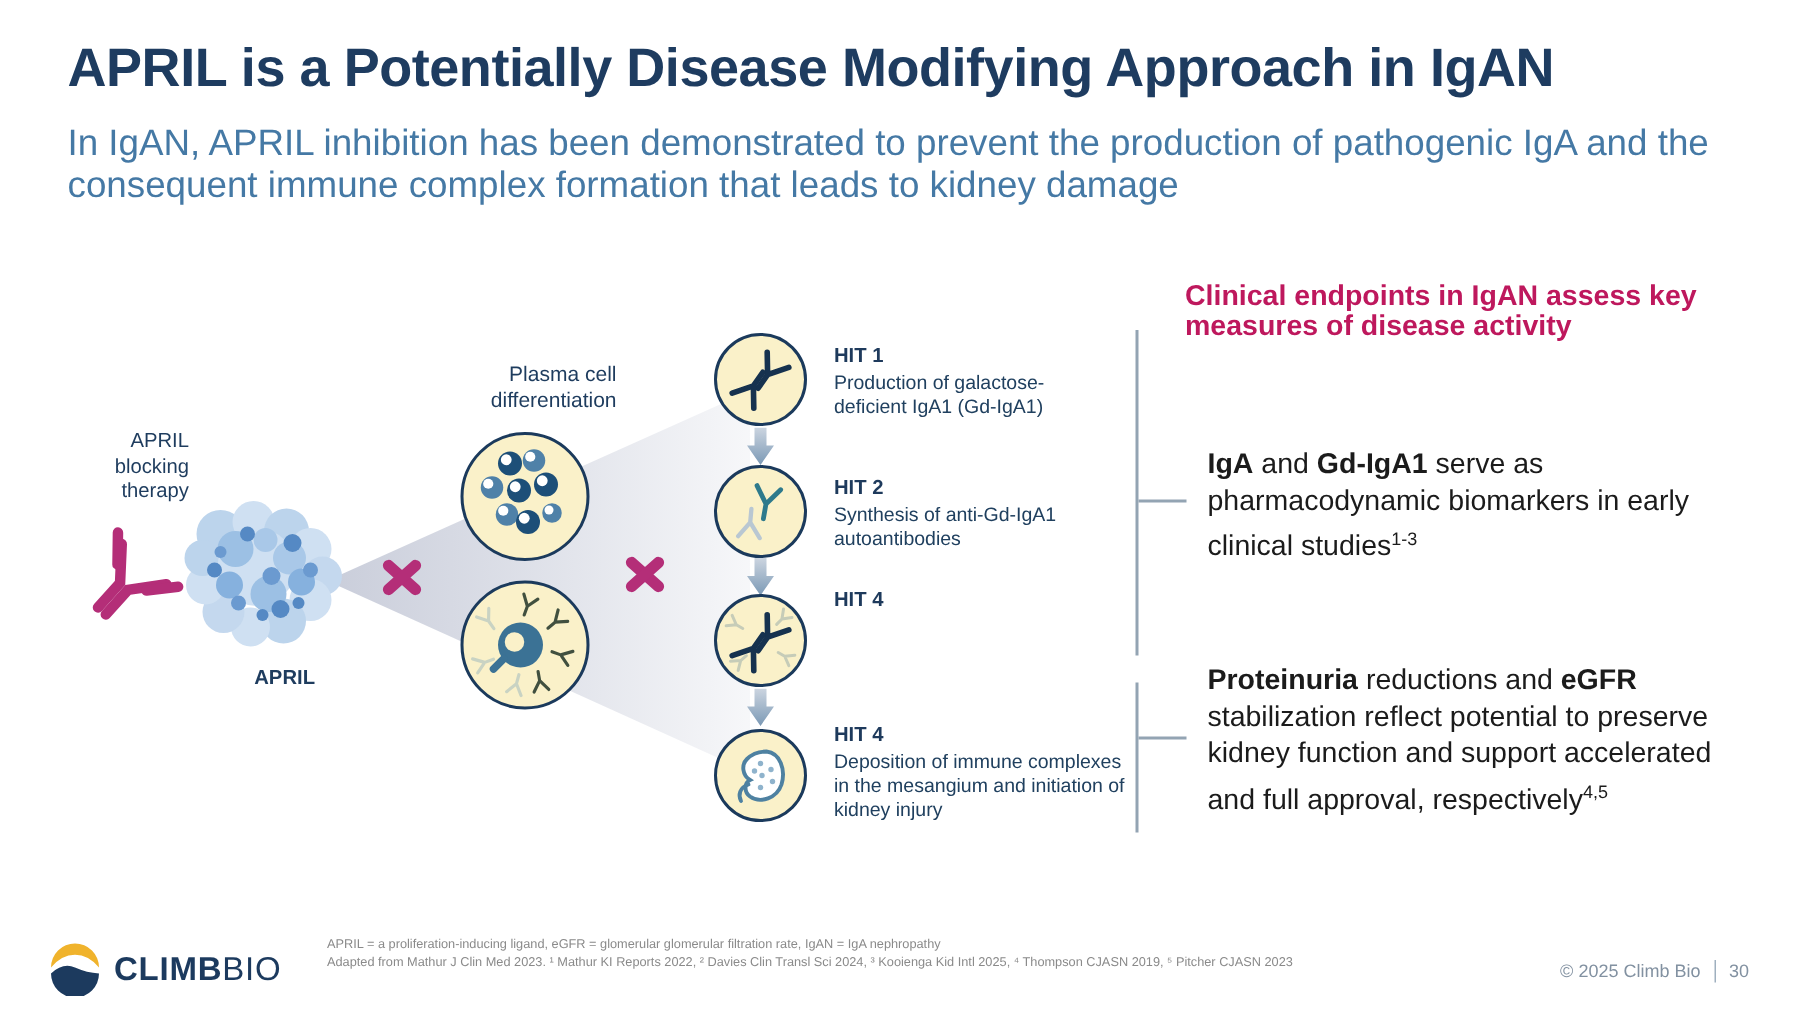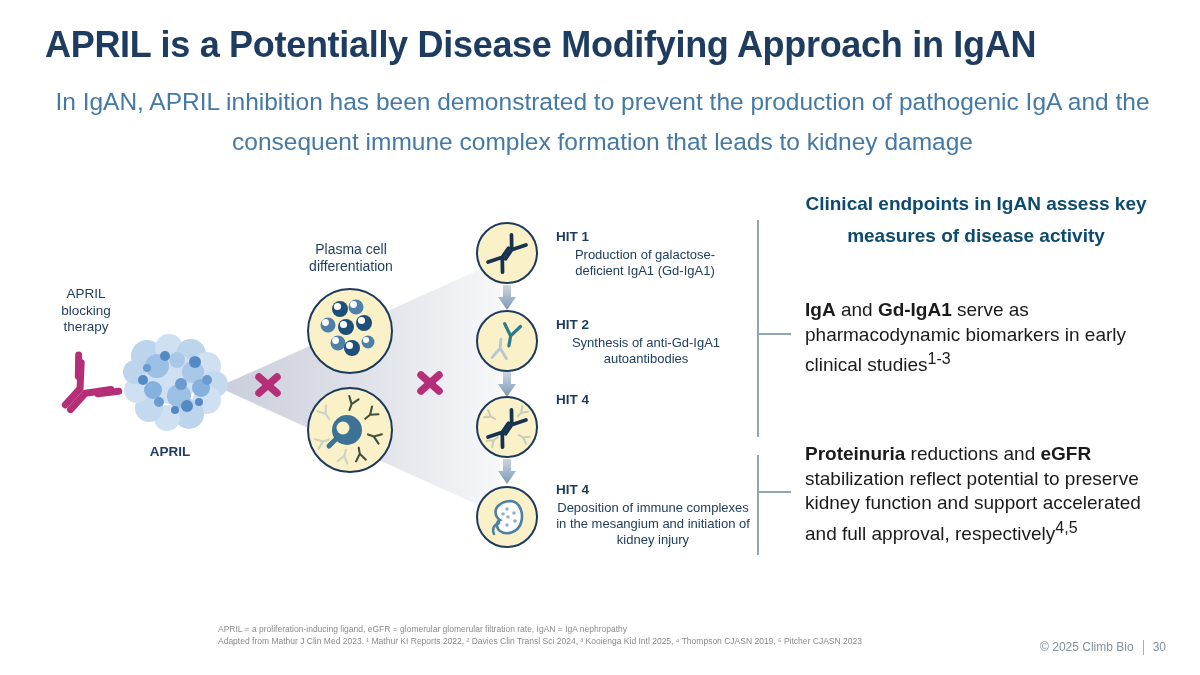--- a/index.html
+++ b/index.html
@@ -3,64 +3,64 @@
 <meta charset="utf-8">
 <style>
   html,body{margin:0;padding:0;background:#fff;}
   .slide{position:relative;width:1200px;height:675px;background:#ffffff;
          font-family:"Liberation Sans",sans-serif;overflow:hidden;}
 
   
   .title{position:absolute;left:45px;top:24px;font-size:36px;font-weight:700;
          color:#1e3c60;letter-spacing:-0.3px;}
   .subtitle{position:absolute;left:45px;top:82px;width:1115px;font-size:24.5px;
-            line-height:40px;color:#4579a5;text-align:center;}
+            line-height:28px;color:#4579a5;}
 
   
   .wedge{position:absolute;left:218px;top:228px;width:282px;height:326px;
          background:linear-gradient(90deg,rgba(148,156,182,.50),rgba(148,156,182,.28) 55%,rgba(148,156,182,.08));
          clip-path:polygon(0 48.8%,100% 10%,100% 88%);}
 
   
-  .lbl{position:absolute;color:#1e3c5e;font-size:14px;line-height:16.5px;text-align:center;}
+  .lbl{position:absolute;color:#1e3c5e;font-size:14px;line-height:16.5px;text-align:right;}
   .lbl-blocking{left:46px;top:286px;width:80px;font-size:13.5px;}
   .lbl-plasma{left:291px;top:241px;width:120px;}
   .lbl-switch{left:291px;top:488px;width:120px;}
   .lbl-april{left:130px;top:444px;width:80px;font-weight:700;font-size:13.5px;}
 
   
   .big-circle{position:absolute;width:86px;height:86px;border-radius:50%;background:#faf1c9;
               border:2px solid #1b3a5c;box-sizing:border-box;display:flex;align-items:center;justify-content:center;}
   .circle-plasma{left:307px;top:288px;}
   .circle-switch{left:307px;top:387px;}
   .hit-circle{position:absolute;left:476px;width:62px;height:62px;border-radius:50%;background:#faf1c9;
               border:2px solid #1b3a5c;box-sizing:border-box;display:flex;align-items:center;justify-content:center;}
   .hitc1{top:222px}.hitc2{top:310px}.hitc3{top:396px}.hitc4{top:486px}
   .hit-arrow{position:absolute;left:498px;}
   .arr1{top:285px}.arr2{top:372px}.arr3{top:459px}
 
   
   .hit-text{position:absolute;left:556px;color:#20405f;}
   .ht1{top:229px;width:178px}.ht2{top:317px;width:180px}.ht3{top:392px;width:190px}.ht4{top:482px;width:194px}
   .hit-title{font-weight:700;font-size:13.5px;color:#1e3a5c;margin-bottom:3px;}
-  .hit-desc{font-size:13px;line-height:16px;text-align:center;}
+  .hit-desc{font-size:13px;line-height:16px;}
 
   
   .april-ab{position:absolute;left:50px;top:342px;}
   .protein{position:absolute;left:118px;top:328px;}
   .xmark{position:absolute;}
   .x1{left:253px;top:371px}.x2{left:415px;top:369px}
 
   
-  .panel-header{position:absolute;left:790px;top:188px;width:372px;text-align:center;
-                font-size:19px;font-weight:700;color:#0c4a6e;line-height:32px;}
+  .panel-header{position:absolute;left:790px;top:188px;width:372px;text-align:left;
+                font-size:19px;font-weight:700;color:#be185d;line-height:20px;}
   .point{position:absolute;left:805px;width:352px;font-size:19px;line-height:24.5px;color:#1b1b1b;}
   .p1{top:298px}.p2{top:442px}
   .point b{font-weight:700;}
-  .point sup{font-size:16px;}
+  .point sup{font-size:12px;}
   .bracket{position:absolute;left:757px;width:32px;border-left:2px solid #93a4b3;}
   .bk1{top:220px;height:217px}
   .bk2{top:455px;height:100px}
   .bracket .tick{position:absolute;left:0;width:32px;height:2px;background:#93a4b3;}
   .bk1 .tick{top:113px}
   .bk2 .tick{top:36px}
 
   
   .logo{position:absolute;left:32px;top:628px;display:flex;align-items:center;}
   .logo-text{font-size:22px;color:#1c3a5e;letter-spacing:0.5px;margin-left:8px;}
@@ -274,20 +274,27 @@
   <div class="bracket bk1">
       <div class="tick"></div>
     </div>
   <div class="point p1"><b>IgA</b><span> and </span><b>Gd-IgA1</b><span> serve as pharmacodynamic biomarkers in early clinical studies</span><sup>1-3</sup></div>
 
   <div class="bracket bk2">
       <div class="tick"></div>
     </div>
   <div class="point p2"><b>Proteinuria</b><span> reductions and </span><b>eGFR</b><span> stabilization reflect potential to preserve kidney function and support accelerated and full approval, respectively</span><sup>4,5</sup></div>
 
+  <div class="logo">
+    <svg width="36" height="36" viewBox="0 0 36 36">
+      <path d="M2 17 A16 16 0 0 1 34 17 Q27 8.5 18 8.5 Q9 8.5 2 17 Z" fill="#f0b32c"></path>
+      <path d="M2 21 Q10 13.5 18 17 Q26 20.5 34 21 A16 16 0 0 1 2 21 Z" fill="#1c3a5e"></path>
+    </svg>
+    <div class="logo-text"><span class="bold">CLIMB</span><span>BIO</span></div>
+  </div>
 
   <div class="footnotes">
     <div>APRIL = a proliferation-inducing ligand, eGFR = glomerular glomerular filtration rate, IgAN = IgA nephropathy</div>
     <div>Adapted from Mathur J Clin Med 2023. ¹ Mathur KI Reports 2022, ² Davies Clin Transl Sci 2024, ³ Kooienga Kid Intl 2025, ⁴ Thompson CJASN 2019, ⁵ Pitcher CJASN 2023</div>
   </div>
 
   <div class="copyright">
     <span>© 2025 Climb Bio</span>
     <span class="copy-sep"></span>
     <span>30</span>

